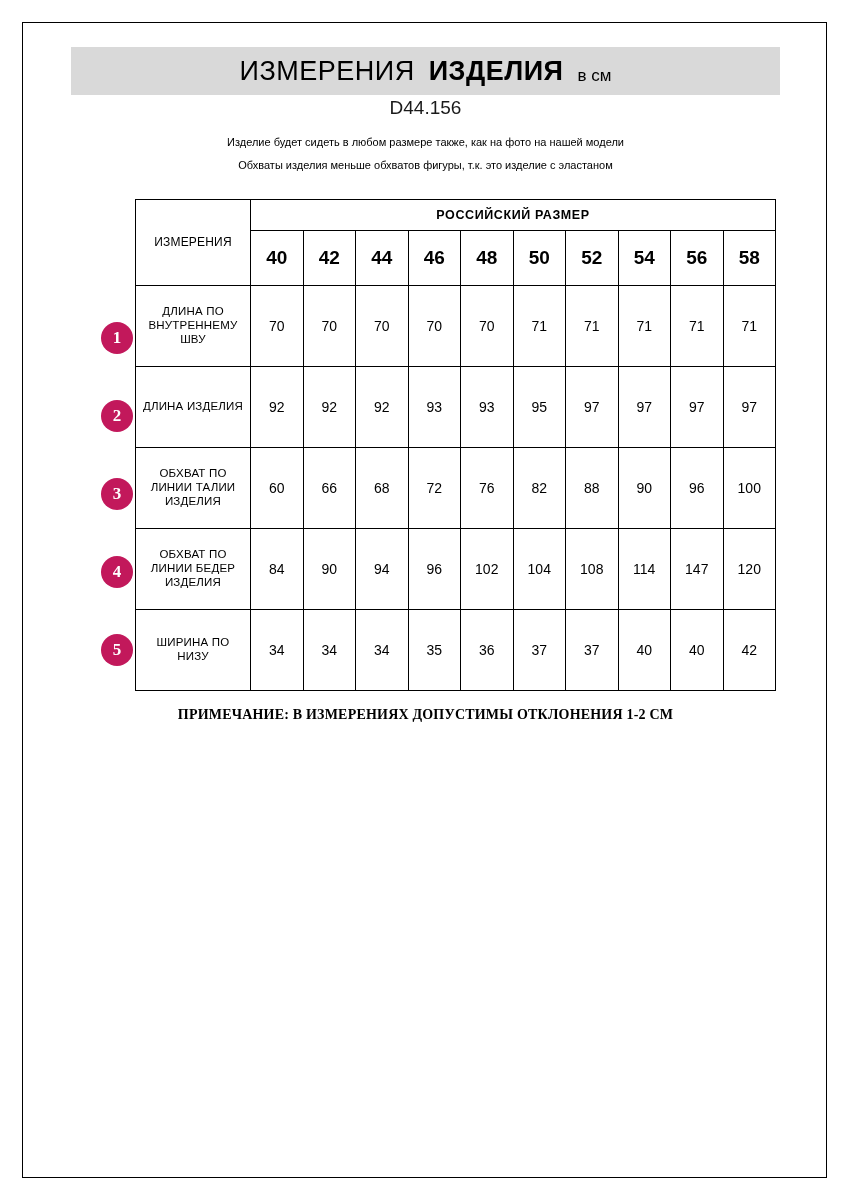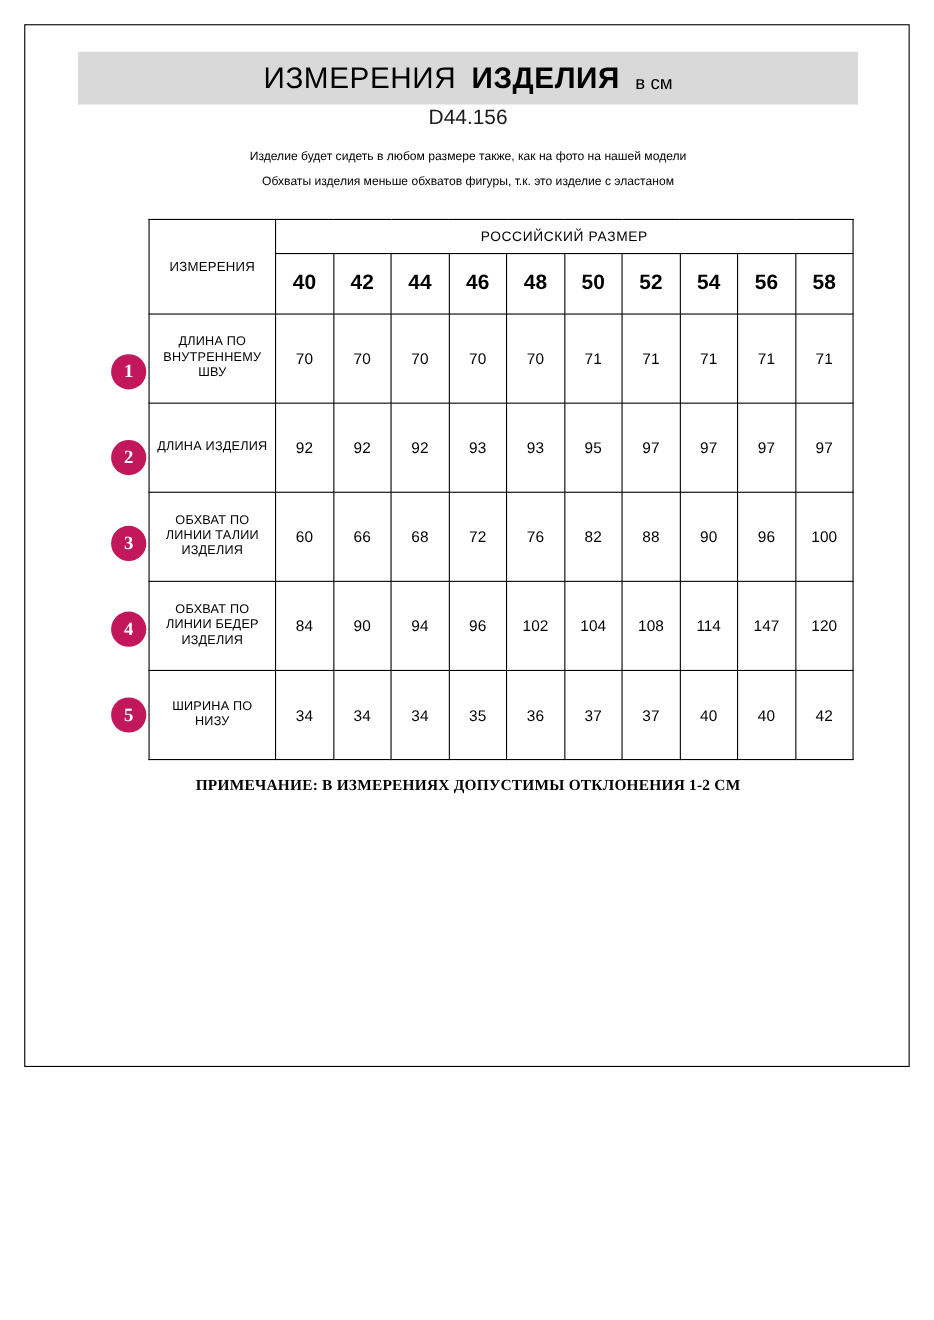--- a/index.html
+++ b/index.html
@@ -13,21 +13,21 @@
     font-family: "Liberation Sans", sans-serif;
     color: #000000;
     position: relative;
     overflow: hidden;
   }
   .page-frame {
     position: absolute;
     left: 22px;
     top: 22px;
     width: 805px;
-    height: 948px;
+    height: 1156px;
     border: 1px solid #000000;
     box-sizing: border-box;
   }
   .content {
     position: absolute;
     left: 24px;
     top: 24px;
     width: 757px;
   }
   .title-bar {
@@ -84,21 +84,21 @@
     table-layout: fixed;
   }
   table.sizes th, table.sizes td {
     border: 1px solid #000000;
     text-align: center;
     vertical-align: middle;
   }
   .grp-head {
     font-size: 12.5px;
     letter-spacing: 0.6px;
-    font-weight: 400;
+    font-weight: 700;
     height: 26px;
     padding: 2px 14px;
   }
   .col-label {
     width: 104px;
     font-size: 12px;
     line-height: 1.25;
     font-weight: 400;
     padding: 4px 5px;
     letter-spacing: 0.2px;

